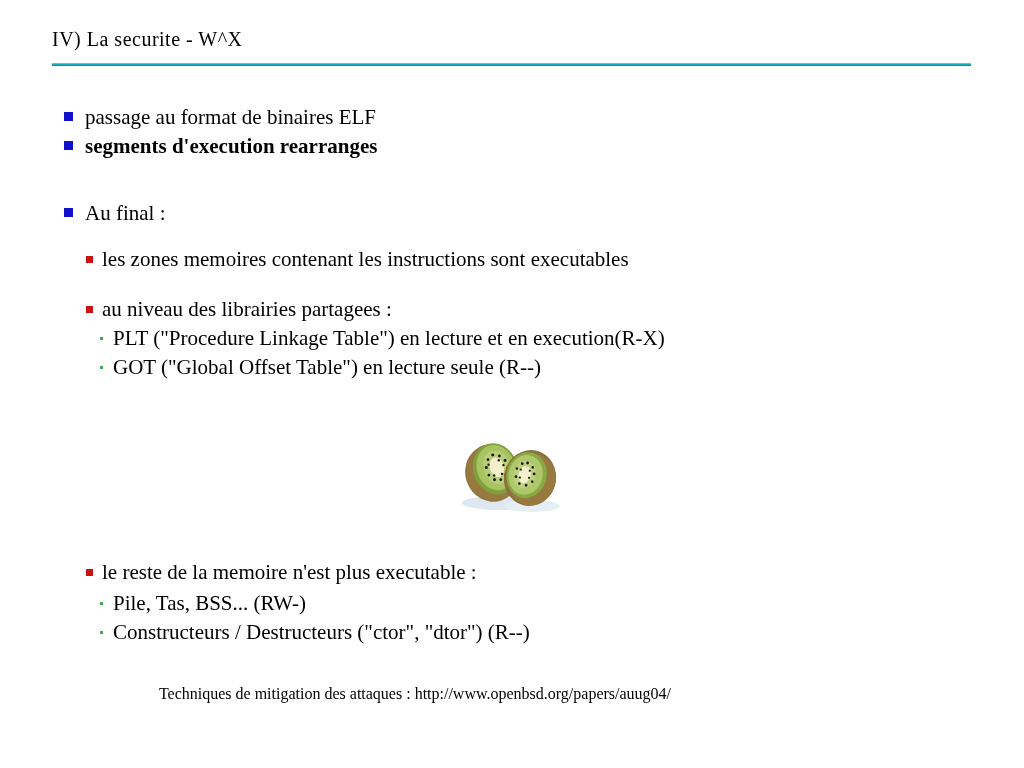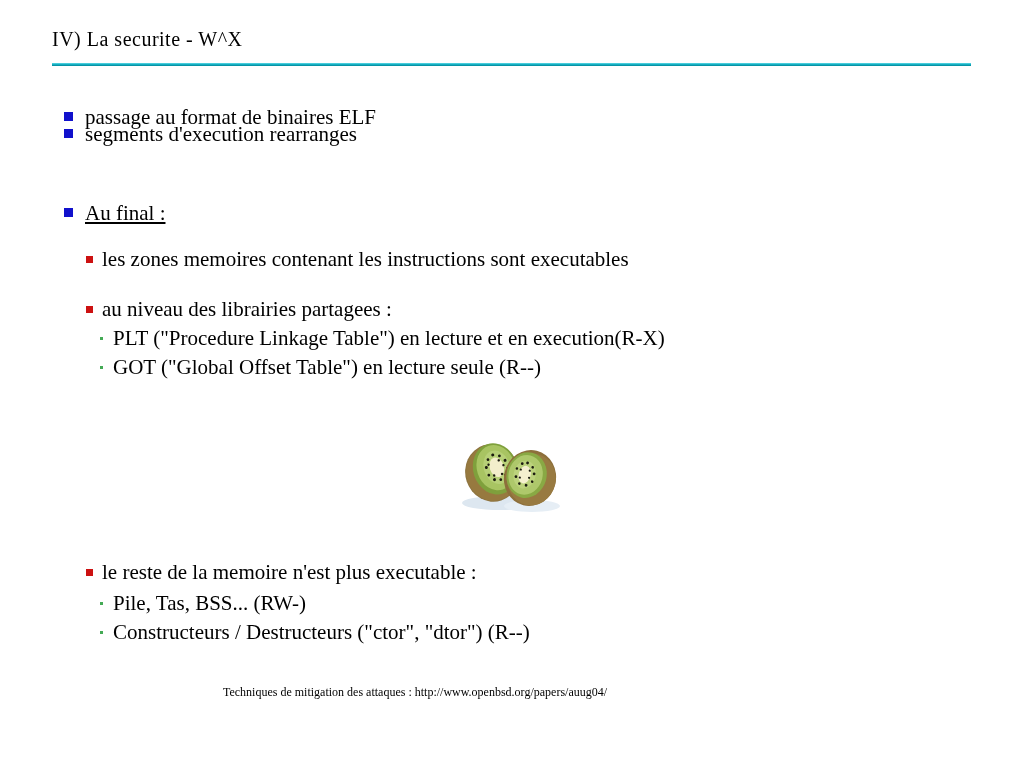--- a/index.html
+++ b/index.html
@@ -29,35 +29,35 @@
   .bullet { display: inline-block; }
   .sq-blue  { width: 9px; height: 9px; background: #1111cc; margin-right: 12px; transform: translateY(-3px); }
   .sq-red   { width: 7px; height: 7px; background: #cc1111; margin-right: 9px;  transform: translateY(-3px); }
   .dot-green{ width: 3px; height: 3px; background: #44aa55; margin-right: 10px; transform: translateY(-5px); }
 
   .lvl1 { left: 64px; text-align: center; }
   .lvl2 { left: 86px; }
   .lvl3 { left: 100px; }
 
   .r1  { top: 104px; }
-  .r2  { top: 121px; }
-  .r3  { top: 200px; text-decoration: underline; }
+  .r2  { top: 133px; font-weight: bold; }
+  .r3  { top: 200px; }
   .r4  { top: 246px; }
   .r5  { top: 296px; }
   .r6  { top: 325px; }
   .r7  { top: 354px; }
   .r8  { top: 559px; text-align: center; }
   .r9  { top: 590px; text-align: right; }
   .r10 { top: 619px; }
 
   .kiwi { position: absolute; left: 452px; top: 436px; width: 112px; height: 80px; }
 
   .footer {
     position: absolute; left: 0; top: 685px; width: 830px;
-    text-align: center; font-size: 12px; white-space: nowrap;
+    text-align: center; font-size: 16px; white-space: nowrap;
   }
 </style>
 </head>
 <body>
 
 <div class="slide">
 
   <div class="title">IV) La securite - W^X</div>
   <div class="rule"></div>
 

